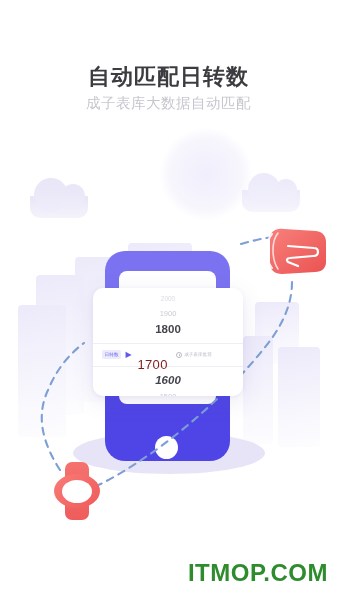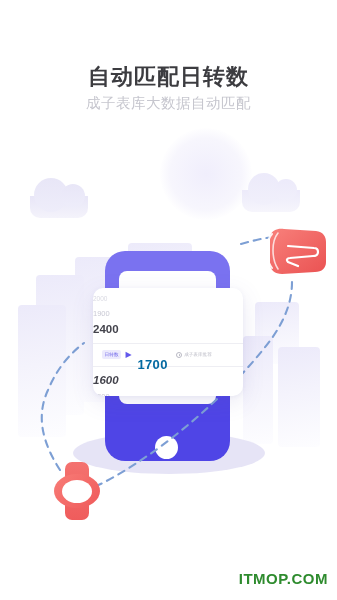--- a/index.html
+++ b/index.html
@@ -159,21 +159,21 @@
     position: absolute;
     left: 93px; top: 288px;
     width: 150px; height: 108px;
     background: #ffffff;
     border-radius: 10px;
     box-shadow: 0 6px 22px rgba(90,84,170,0.13), 0 1px 4px rgba(90,84,170,0.07);
     overflow: hidden;
   }
   .pick-row {
     width: 100%;
-    text-align: left;
+    text-align: center;
     line-height: 1;
   }
   .pick-dim2 { font-size: 6.5px;  color: #d9d9e2; padding-top: 8px; }
   .pick-dim1 { font-size: 7.5px;  color: #c9c9d4; padding-top: 7px; }
   .pick-near { font-size: 11.5px; color: #43434c; font-weight: bold; padding-top: 7px; }
 
   .sel-row {
     position: relative;
     margin-top: 7px;
     height: 24px;
@@ -193,22 +193,22 @@
     white-space: nowrap;
   }
   .sel-arrow {
     margin-left: 4px;
     color: #6258ec;
     font-size: 8px;
     line-height: 1;
   }
   .sel-value {
     margin-left: 6px;
-    color: #0369a1;
-    font-weight: bold;
+    color: #7f1d1d;
+    font-weight: normal;
     font-size: 13px;
     letter-spacing: .3px;
     margin-top: 20px;
   }
   .sel-hint {
     display: flex;
     align-items: center;
     margin-left: 8px;
     color: #b9b9c4;
     font-size: 4.6px;
@@ -272,21 +272,21 @@
     left: 8px; top: 6px;
     width: 30px; height: 23px;
     border-radius: 50%;
     background: #ffffff;
   }
 
   
   .watermark {
     position: absolute;
     right: 9px; bottom: 13px;
-    font-size: 15px;
+    font-size: 24px;
     font-weight: bold;
     color: #2e8b2e;
     letter-spacing: .5px;
   }
 </style>
 </head>
 <body>
 
 <div id="screen">
 
@@ -322,21 +322,21 @@
     <path d="M292 282 C 292 300, 286 318, 272 338
              C 250 368, 210 410, 160 447
              C 128 470, 106 482, 92 488" fill="none" stroke="#7d9fd4" stroke-width="2.1" stroke-dasharray="7 6" stroke-linecap="round"></path>
     <path d="M60 470 C 42 442, 36 416, 48 390
              C 58 366, 72 352, 84 343" fill="none" stroke="#7d9fd4" stroke-width="2.1" stroke-dasharray="7 6" stroke-linecap="round"></path>
   </svg>
 
   <div class="picker-card">
     <div class="pick-row pick-dim2">2000</div>
     <div class="pick-row pick-dim1">1900</div>
-    <div class="pick-row pick-near">2400</div>
+    <div class="pick-row pick-near">1800</div>
 
     <div class="sel-row">
       <span class="sel-badge">日转数</span>
       <span class="sel-arrow">▶</span>
       <span class="sel-value">1700</span>
       <span class="sel-hint">
         <span class="hint-icon"></span>
         <span>成子表库推荐</span>
       </span>
     </div>

